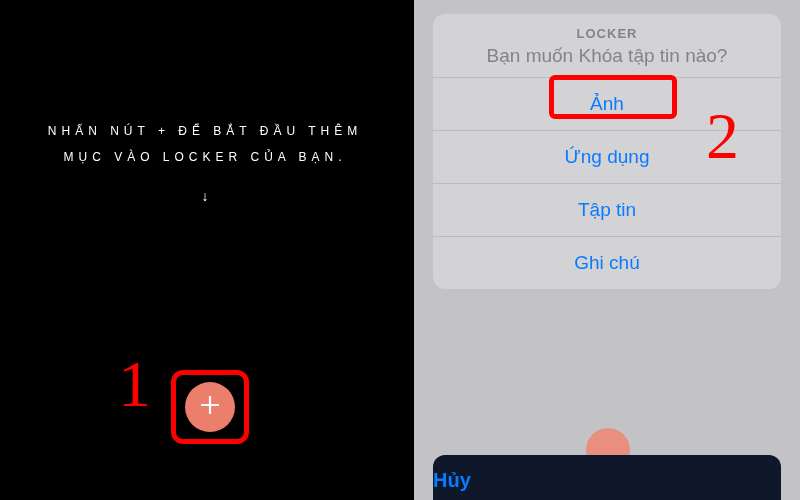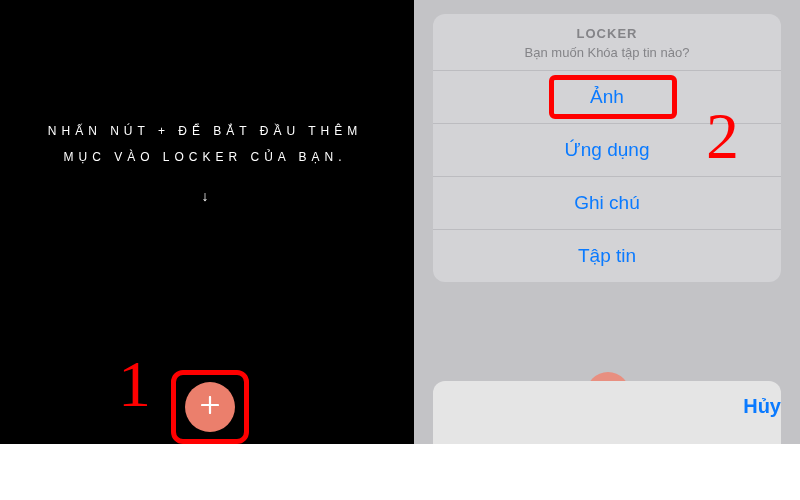--- a/index.html
+++ b/index.html
@@ -1,18 +1,18 @@
 <!DOCTYPE html>
 <html><head>
 <meta charset="utf-8">
 <style>
   * { margin: 0; padding: 0; box-sizing: border-box; }
   html, body { width: 800px; height: 500px; overflow: hidden; font-family: -apple-system, Helvetica, Arial, sans-serif; }
   .stage { display: flex; width: 800px; height: 500px; background: #fff; }
-  .pane { position: relative; height: 444px; }
+  .pane { position: relative; height: 500px; }
   .pane-left  { width: 410px; background: #000; }
   .pane-right { width: 390px; background: #c3c3c6; border-left: 4px solid #000; }
 
   
   .intro {
     position: absolute; top: 118px; left: 0; right: 0;
     color: #fff; text-align: center;
     font-size: 12px; letter-spacing: 5px; line-height: 26px;
     text-transform: uppercase;
     padding: 0 14px;
@@ -41,38 +41,38 @@
   }
   .fab svg { width: 18px; height: 18px; }
 
   
   .sheet {
     position: absolute; left: 19px; right: 19px; top: 14px;
     background: #d3d3d6; border-radius: 12px; overflow: hidden;
   }
   .sheet-head { text-align: center; padding: 12px 10px 10px; }
   .sheet-title { color: #848488; font-size: 13px; font-weight: 600; letter-spacing: 1px; }
-  .sheet-sub   { color: #848488; font-size: 13px; margin-top: 4px; }
+  .sheet-sub   { color: #848488; font-size: 19px; margin-top: 4px; }
   .opt {
     border-top: 1px solid #bcbcc0;
     text-align: center; padding: 15px 0;
     color: #0a7aff; font-size: 19px;
     cursor: pointer;
   }
   .opt.first-highlight {
     position: relative;
   }
   .redbox {
     position: absolute; border: 5px solid #ff0000; border-radius: 6px;
     pointer-events: none;
   }
   .cancel-wrap {
     position: absolute; left: 19px; right: 19px; bottom: 0;
-    background: #e5e5e5; border-top-left-radius: 12px; border-top-right-radius: 12px;
-    text-align: right; padding: 14px 0 26px;
+    background: #0f172a; border-top-left-radius: 12px; border-top-right-radius: 12px;
+    text-align: left; padding: 14px 0 8px;
   }
   .cancel {
     color: #0a7aff; font-size: 20px; font-weight: 600; cursor: pointer;
   }
   .step2 {
     position: absolute; color: #ff0000;
     font-size: 66px; font-family: "Times New Roman", serif;
   }
   .ghost-fab {
     position: absolute; width: 44px; height: 44px; border-radius: 50%;
@@ -108,22 +108,22 @@
 
     <div class="ghost-fab" style="left:172px; bottom:28px;"></div>
 
     <div class="sheet">
       <div class="sheet-head">
         <div class="sheet-title">LOCKER</div>
         <div class="sheet-sub">Bạn muốn Khóa tập tin nào?</div>
       </div>
       <div class="opt">Ảnh</div>
       <div class="opt first-highlight">Ứng dụng</div>
+      <div class="opt">Tập tin</div>
       <div class="opt">Ghi chú</div>
-      <div class="opt">Tập tin</div>
     </div>
 
     <div class="redbox" style="left:135px; top:75px; width:128px; height:44px;"></div>
     <div class="step2" style="left:292px; top:98px;">2</div>
 
     <div class="cancel-wrap">
       <span class="cancel">Hủy</span>
     </div>
   </div>
 

